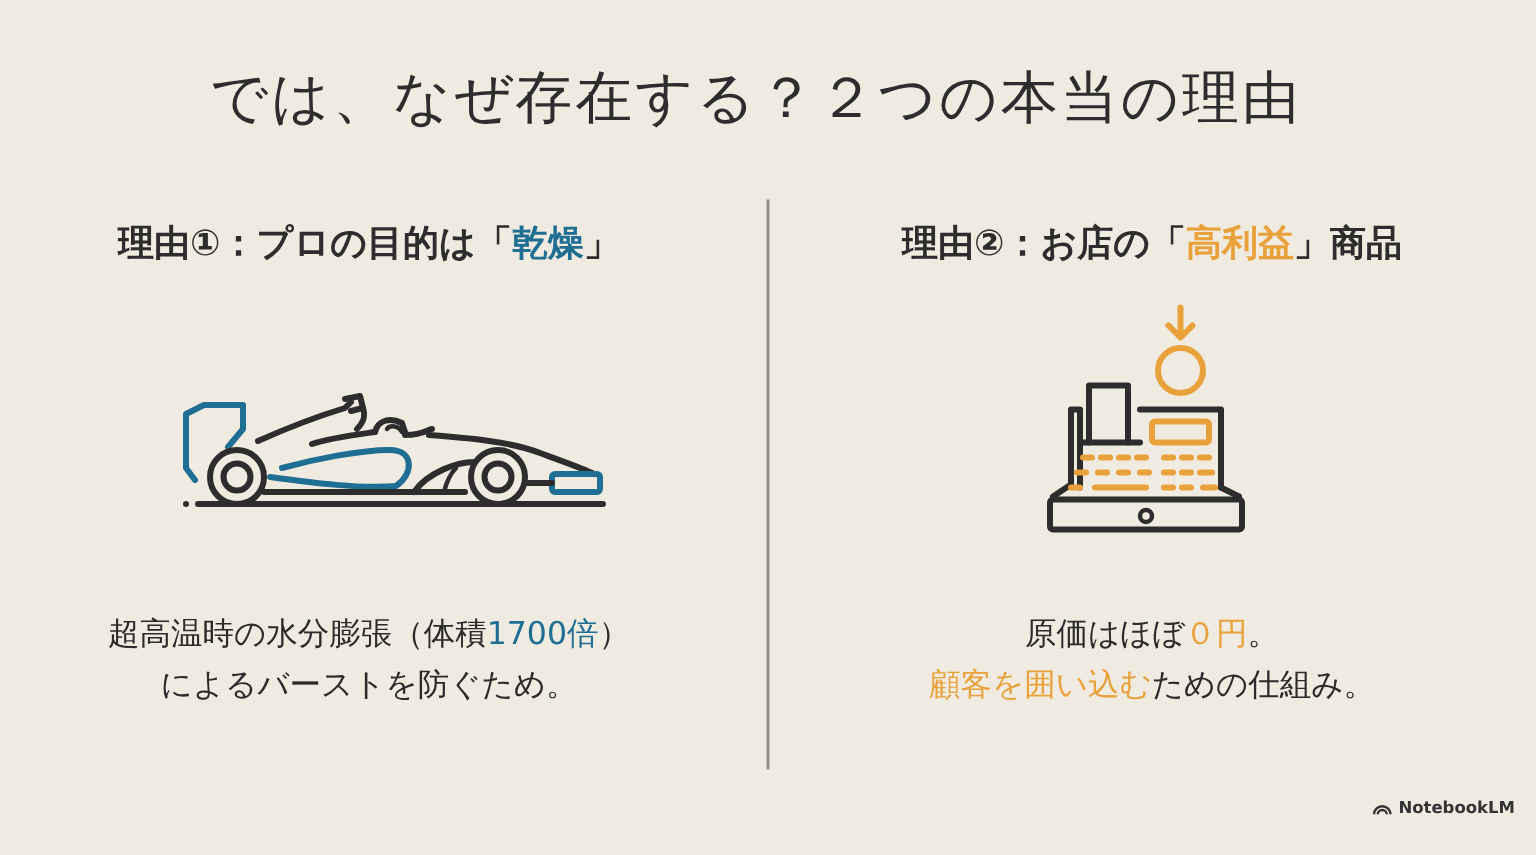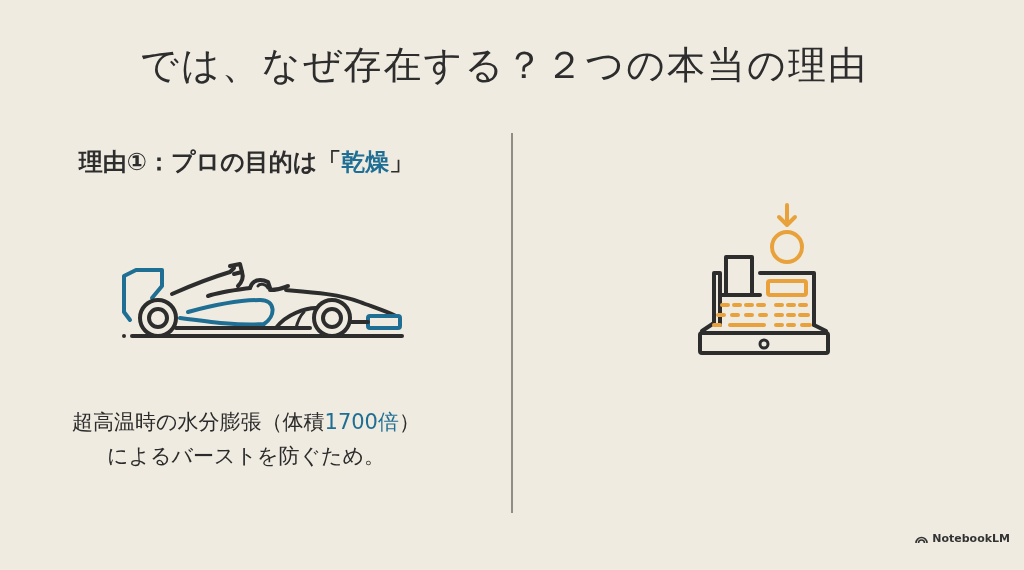--- a/index.html
+++ b/index.html
@@ -94,20 +94,23 @@
     </svg>
   </div>
 
   <div class="desc">
     <div><span>超高温時の水分膨張（体積</span><span class="accent-blue bold">1700倍</span><span>）</span></div>
     <div>によるバーストを防ぐため。</div>
   </div>
 </section>
 
 <section class="panel right">
+  <div class="heading">
+    <span>理由②：お店の「</span><span class="accent-orange">高利益</span><span>」商品</span>
+  </div>
 
   <div class="illustration">
     <svg viewBox="0 0 170 170" width="170" height="170" fill="none" stroke-linecap="round" stroke-linejoin="round">
 
       <line x1="107" y1="10" x2="107" y2="28" stroke="#E9A23B" stroke-width="4"></line>
       <path d="M99 22 L107 30 L115 22" stroke="#E9A23B" stroke-width="4"></path>
 
       <circle cx="107" cy="52" r="15" stroke="#E9A23B" stroke-width="4"></circle>
 
       <path d="M46 100 L46 62 L72 62 L72 100" stroke="#2d2d2d" stroke-width="4"></path>
@@ -140,20 +143,24 @@
         <line x1="96" y1="130" x2="102" y2="130"></line>
           <line x1="108" y1="130" x2="114" y2="130"></line>
           <line x1="122" y1="130" x2="130" y2="130"></line>
       </g>
 
       <rect x="20" y="138" width="128" height="20" rx="2" stroke="#2d2d2d" stroke-width="4"></rect>
       <circle cx="84" cy="149" r="4" stroke="#2d2d2d" stroke-width="3"></circle>
     </svg>
   </div>
 
+  <div class="desc">
+    <div><span>原価はほぼ</span><span class="accent-orange bold">０円</span><span>。</span></div>
+    <div><span class="accent-orange bold">顧客を囲い込む</span><span>ための仕組み。</span></div>
+  </div>
 </section>
 
 <div class="brand">
   <svg viewBox="0 0 13 9">
     <path d="M1 9 A5.5 5.5 0 0 1 12 9" fill="none" stroke="#333" stroke-width="1.6"></path>
     <path d="M3.5 9 A3 3 0 0 1 9.5 9" fill="none" stroke="#333" stroke-width="1.6"></path>
   </svg>
   <span>NotebookLM</span>
 </div>
 

